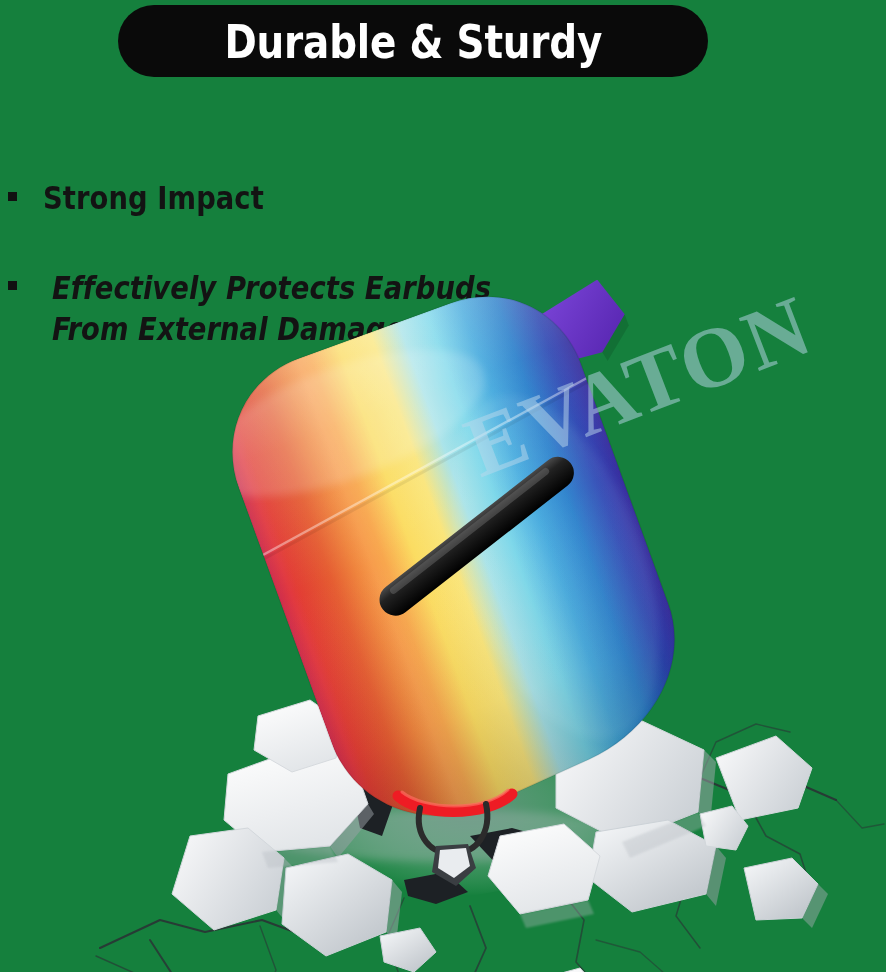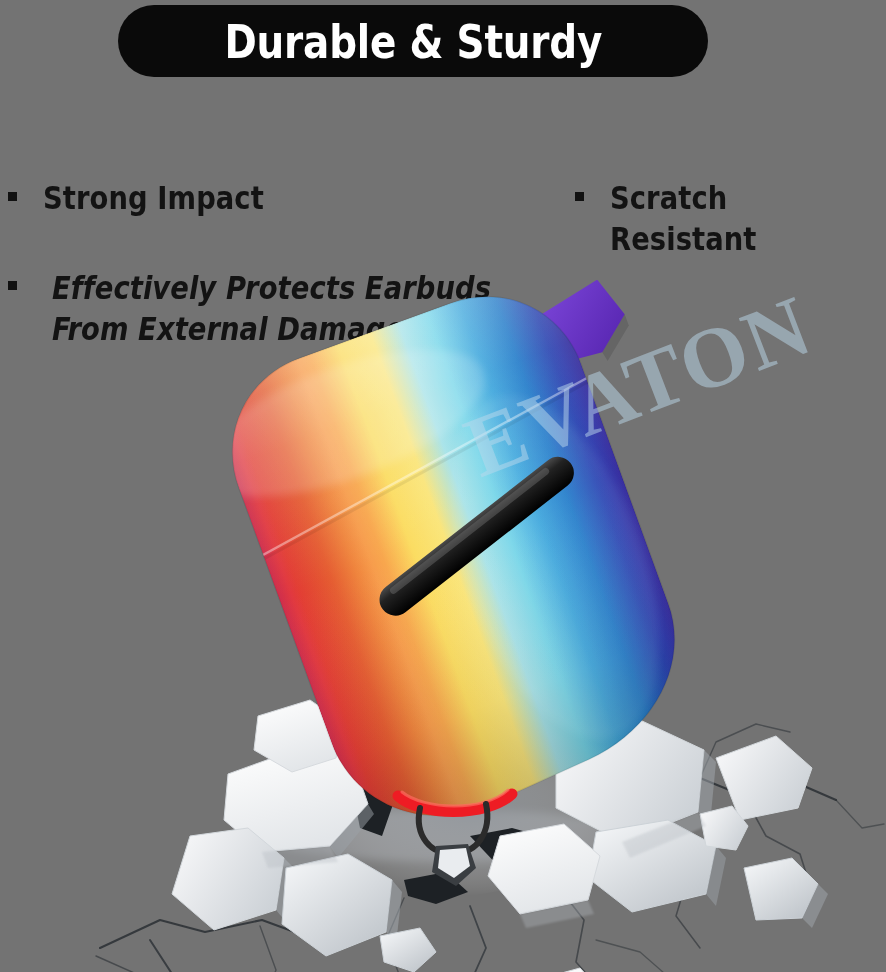--- a/index.html
+++ b/index.html
@@ -1,21 +1,21 @@
 <!DOCTYPE html>
 <html><head>
 <meta charset="utf-8">
 <style>
   html,body{margin:0;padding:0;background:#fff;}
   body{
     width:886px;height:972px;position:relative;overflow:hidden;
     font-family:"Liberation Sans", sans-serif;
     background:#ffffff;
   }
-  #stage{position:absolute;inset:0;width:886px;height:972px;background:#737373;}
+  #stage{position:absolute;inset:0;width:886px;height:972px;background:#15803d;}
 
   
   .title-badge{
     position:absolute;left:118px;top:5px;width:590px;height:72px;
     background:#0a0a0a;border-radius:36px;
     display:flex;align-items:center;justify-content:center;
   }
   .title-text{
     color:#ffffff;
     font-family:"DejaVu Sans Condensed","Liberation Sans Narrow","Liberation Sans",sans-serif;
@@ -61,24 +61,20 @@
 
   <div class="title-badge">
     <span class="title-text">Durable &amp; Sturdy</span>
   </div>
 
   <div class="bullet" id="b-strong">
     <span class="sq"></span>
     <span class="txt">Strong Impact</span>
   </div>
 
-  <div class="bullet" id="b-scratch">
-    <span class="sq"></span>
-    <span class="txt">Scratch Resistant</span>
-  </div>
 
   <div class="bullet" id="b-protect">
     <span class="sq"></span>
     <span class="txt">Effectively Protects Earbuds
 From External Damage.</span>
   </div>
 
   <div id="scene">
     <svg viewBox="0 0 886 692" xmlns="http://www.w3.org/2000/svg">
       <defs>

